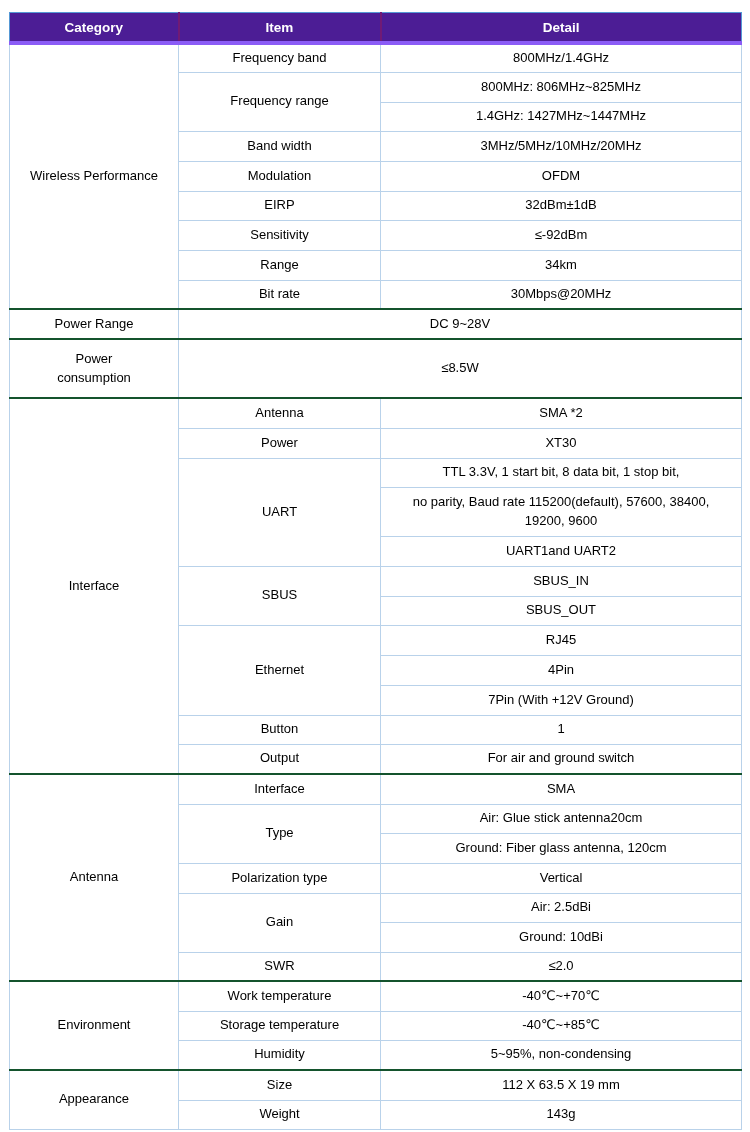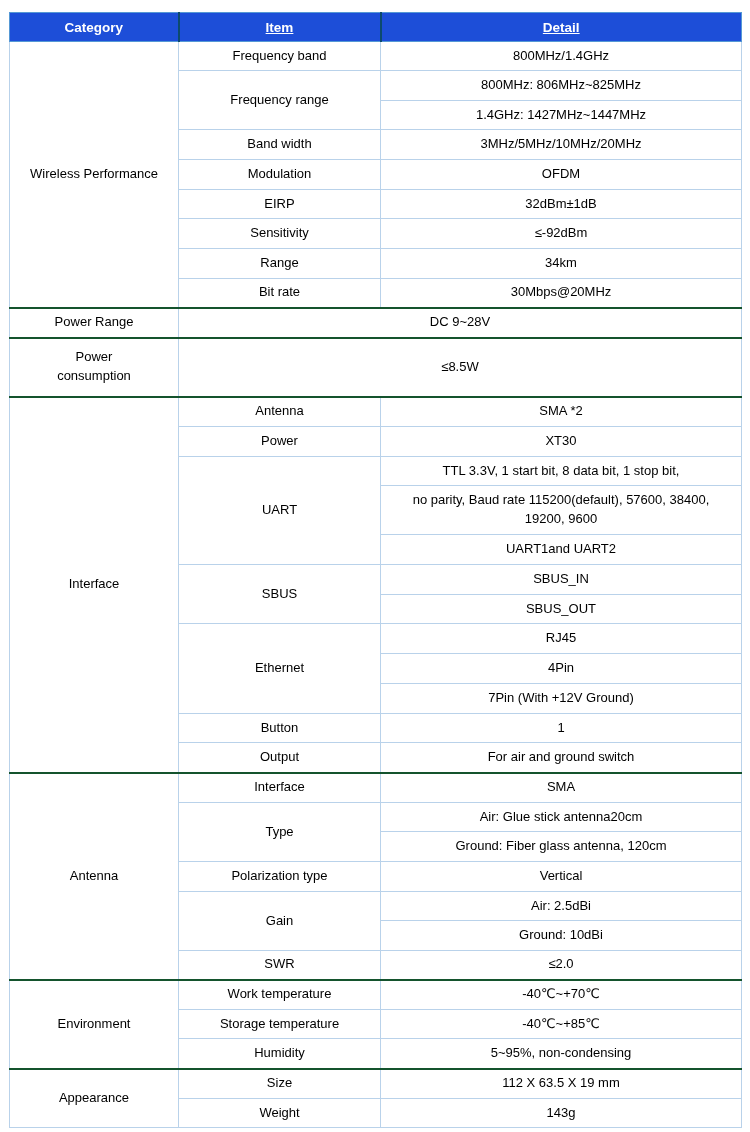--- a/index.html
+++ b/index.html
@@ -21,44 +21,44 @@
     left: 9px;
     top: 12px;
     width: 732px;
     border-collapse: collapse;
     table-layout: fixed;
   }
   col.c1 { width: 169px; }
   col.c2 { width: 202px; }
   col.c3 { width: 361px; }
   thead th {
-    background: #1d4ed8;
+    background: #4c1d95;
     color: #ffffff;
     font-size: 13.5px;
     font-weight: bold;
     height: 28px;
     padding: 0 4px;
     border: 1px solid #5598D5;
     text-align: center;
     vertical-align: middle;
   }
-  thead th + th { border-left: 2px solid #0c4a6e; text-decoration: underline; }
+  thead th + th { border-left: 2px solid #701a75; }
   tbody td {
     border: 1px solid #B9D2EA;
     font-size: 13px;
     color: #000000;
     text-align: center;
     vertical-align: middle;
     padding: 2px 5px;
     line-height: 1.45;
     white-space: pre-line;
     background: #ffffff;
   }
   tbody tr.section-start td { border-top: 2px solid #14532d; }
-  tbody tr:first-child td { border-top: 1px solid #8b5cf6; }
+  tbody tr:first-child td { border-top: 4px solid #8b5cf6; }
 </style>
 </head>
 <body>
 
 <div class="page">
   <table class="spec">
     <colgroup>
       <col class="c1">
       <col class="c2">
       <col class="c3">

